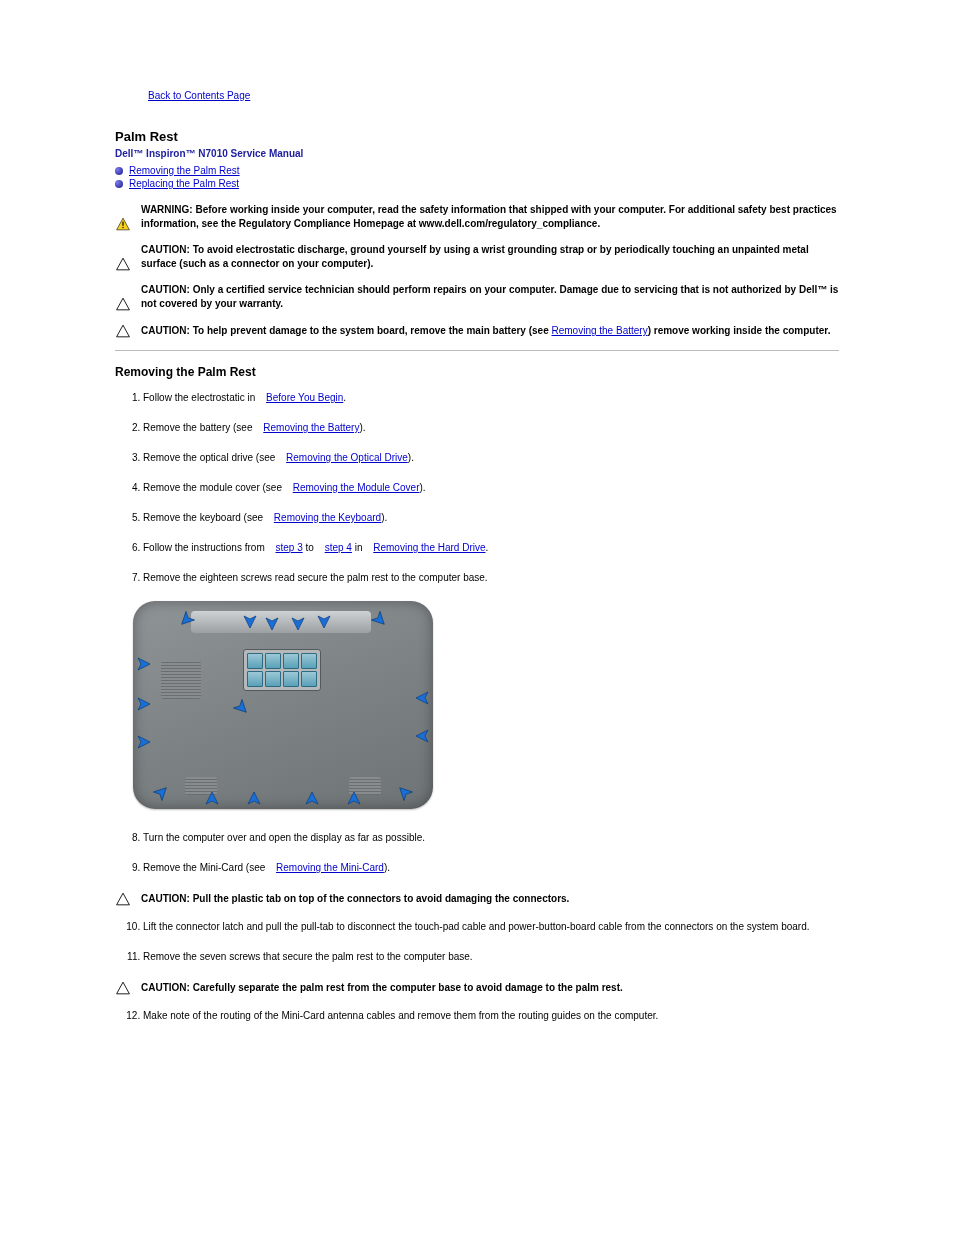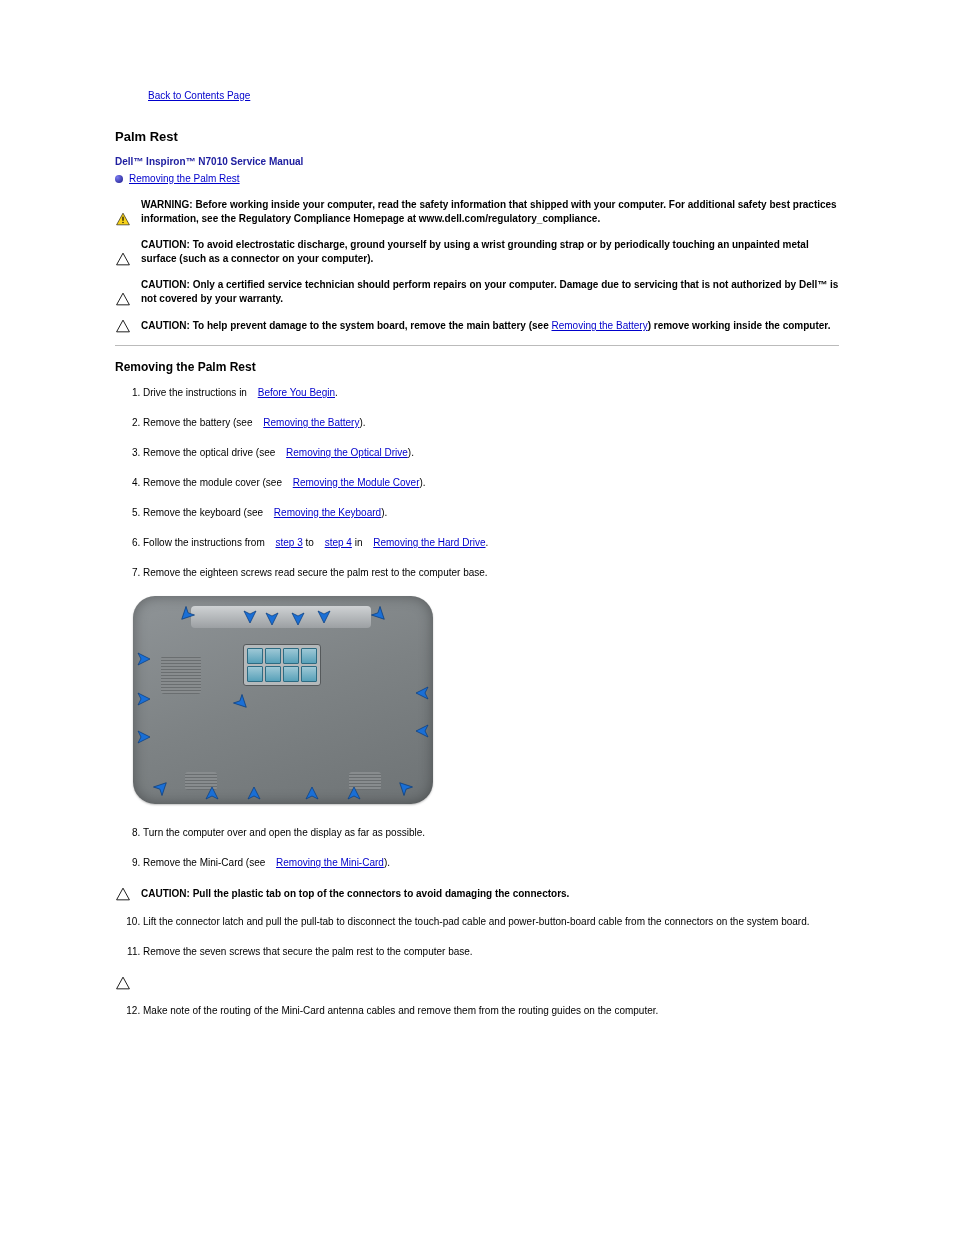--- a/index.html
+++ b/index.html
@@ -15,21 +15,21 @@
     color: #0000cc;
     text-decoration: underline;
     font-size: 10px;
     display: inline-block;
     margin-bottom: 28px;
     padding-left: 33px;
   }
   .page-title {
     font-size: 13px;
     font-weight: bold;
-    margin-bottom: 12px;
+    margin-bottom: 4px;
   }
   .manual-title {
     color: #2020a0;
     font-size: 10px;
     font-weight: bold;
     margin-bottom: 6px;
   }
   .jump-list { list-style: none; margin-bottom: 14px; }
   .jump-list li {
     display: flex;
@@ -146,20 +146,24 @@
 <a class="back-link" href="#">Back to Contents Page</a>
 
 <div class="page-title">Palm Rest</div>
 <div class="manual-title">Dell™ Inspiron™ N7010 Service Manual</div>
 
 <ul class="jump-list">
   <li>
     <span class="bullet-dot"></span>
     <a href="#" class="jump-link">Removing the Palm Rest</a>
   </li>
+  <li>
+    <span class="bullet-dot"></span>
+    <a href="#" class="jump-link">Replacing the Palm Rest</a>
+  </li>
 </ul>
 
 <div class="notice">
   <span class="icon-cell">
     <svg class="warn-icon" viewBox="0 0 24 24">
         <polygon points="12,2 23,22 1,22" fill="#f7d21a" stroke="#000" stroke-width="1"></polygon>
         <rect x="11" y="8" width="2" height="7" fill="#000"></rect>
         <rect x="11" y="17" width="2" height="2" fill="#000"></rect>
       </svg>
   </span>
@@ -200,21 +204,21 @@
     <b>CAUTION: </b><b>To help prevent damage to the system board, remove the main battery (see </b><a href="#">Removing the Battery</a><b>) remove working inside the computer.</b>
   </div>
 </div>
 
 <hr class="sep">
 
 <div class="section-heading">Removing the Palm Rest</div>
 
 <ol class="steps">
   <li>
-    <span>Drive the instructions in </span><a href="#">Before You Begin</a><span>.</span>
+    <span>Follow the electrostatic in </span><a href="#">Before You Begin</a><span>.</span>
   </li>
   <li>
     <span>Remove the battery (see </span><a href="#">Removing the Battery</a><span>).</span>
   </li>
   <li>
     <span>Remove the optical drive (see </span><a href="#">Removing the Optical Drive</a><span>).</span>
   </li>
   <li>
     <span>Remove the module cover (see </span><a href="#">Removing the Module Cover</a><span>).</span>
   </li>
@@ -365,20 +369,23 @@
     <span>Remove the seven screws that secure the palm rest to the computer base.</span>
   </li>
 </ol>
 
 <div class="inline-notice">
   <span class="icon-cell">
     <svg class="caution-icon" viewBox="0 0 24 24">
         <polygon points="12,2 23,22 1,22" fill="none" stroke="#000" stroke-width="1.5"></polygon>
       </svg>
   </span>
+  <div>
+    <b>CAUTION: </b><b>Carefully separate the palm rest from the computer base to avoid damage to the palm rest.</b>
+  </div>
 </div>
 
 <ol class="steps" start="12">
   <li>
     <span>Make note of the routing of the Mini-Card antenna cables and remove them from the routing guides on the computer.</span>
   </li>
 </ol>
 
 
 

